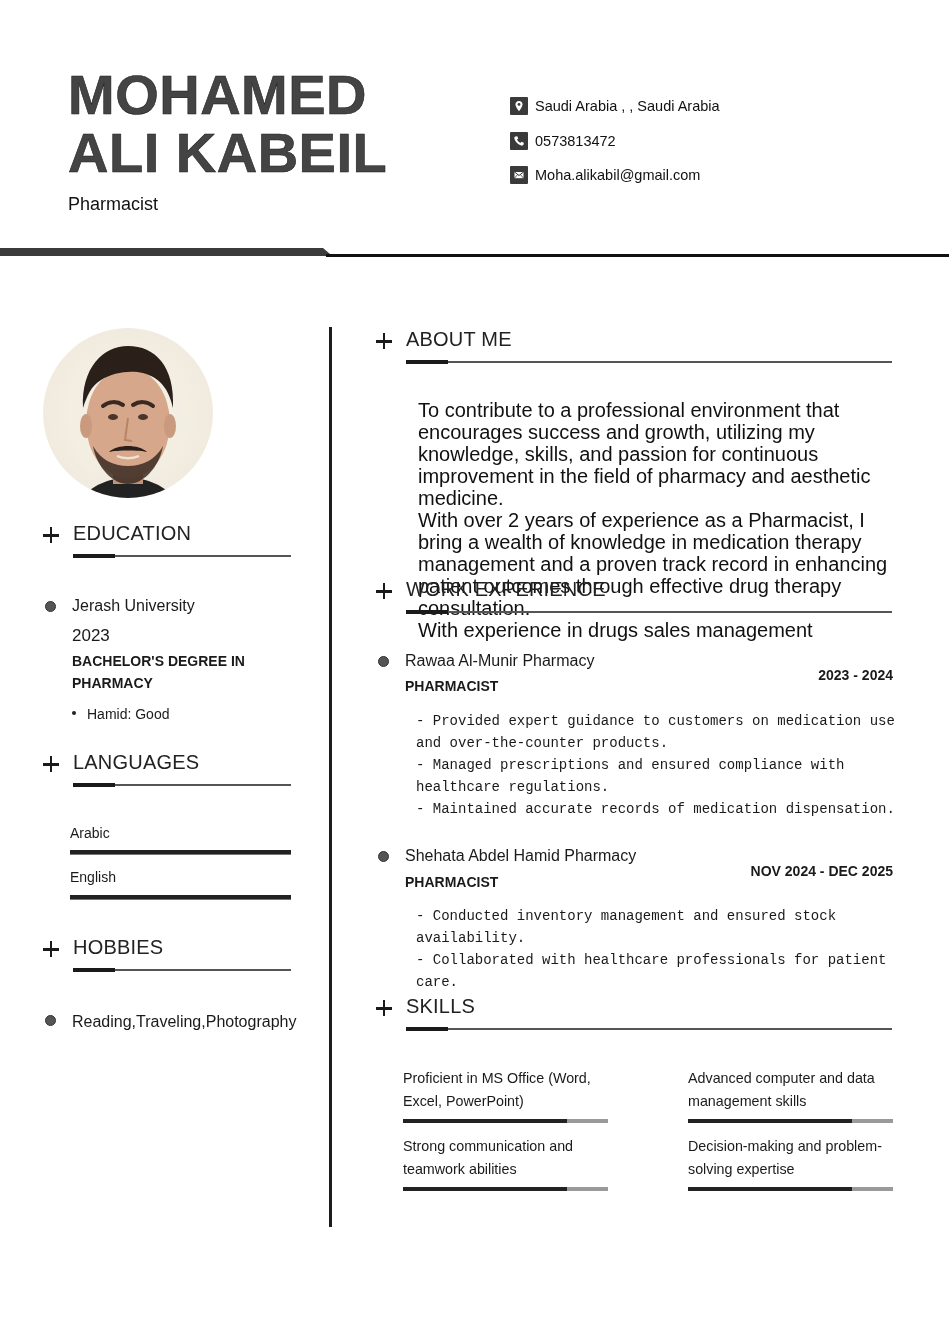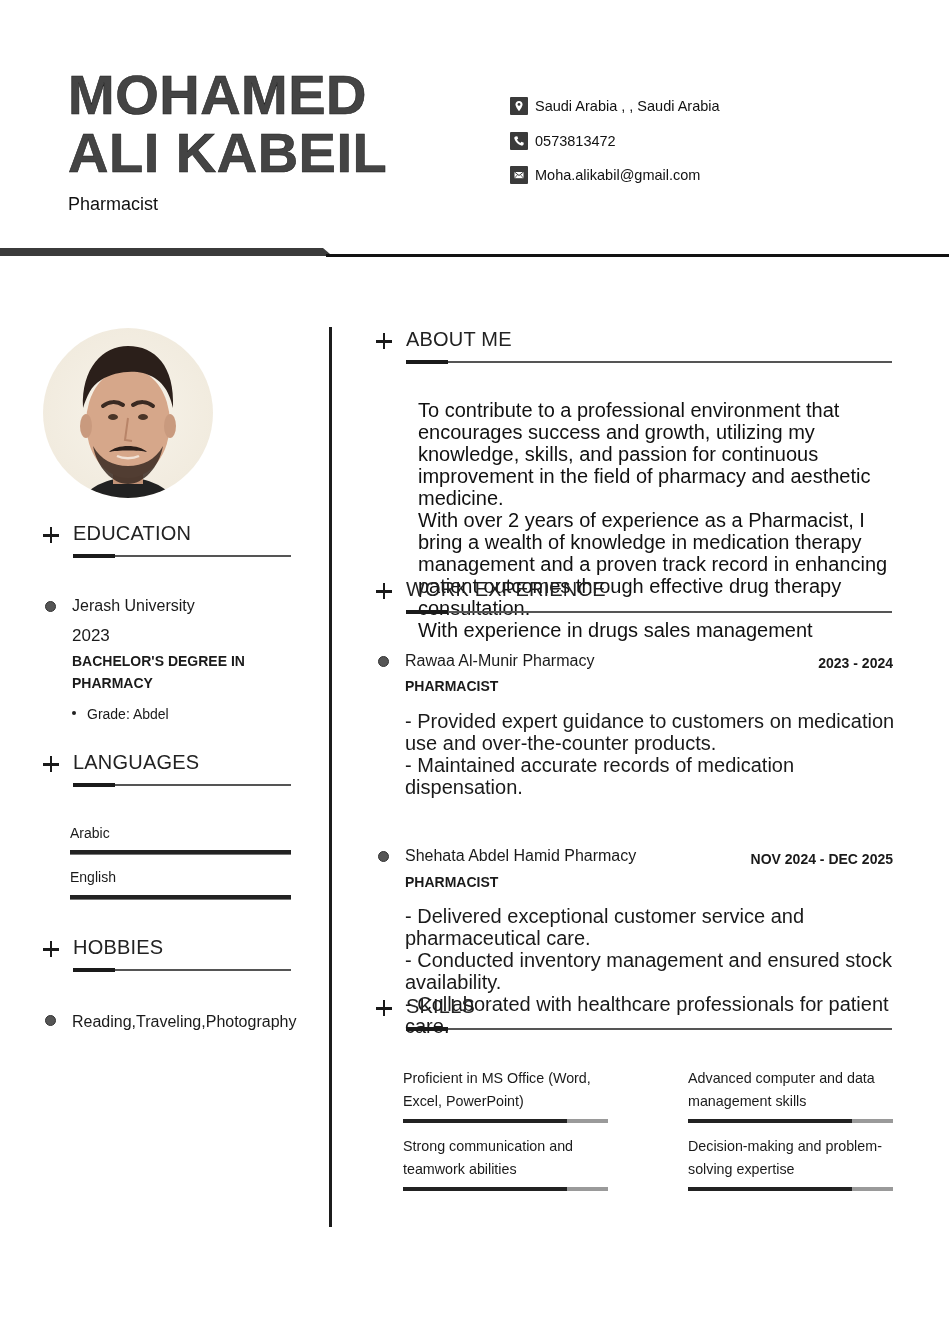--- a/index.html
+++ b/index.html
@@ -49,22 +49,22 @@
 
   .hobby-text { position: absolute; left: 72px; top: 1009px; width: 225px; font-size: 16px; line-height: 26px; word-break: break-all; }
 
   
   .about-text { position: absolute; left: 403px; top: 399px; width: 495px; font-size: 20px; line-height: 22px; color: #111; margin-left: 15px; }
   .about-text p { margin: 0; }
 
   
   .exp-company { position: absolute; left: 405px; font-size: 16px; white-space: nowrap; }
   .exp-role { position: absolute; left: 405px; font-size: 14px; font-weight: 700; }
-  .exp-date { position: absolute; right: 56px; font-size: 14px; font-weight: 700; white-space: nowrap; }
-  .exp-bullets { position: absolute; left: 405px; width: 490px; font-size: 20px; line-height: 22px; }
+  .exp-date { position: absolute; right: 56px; font-size: 14px; font-weight: 700; white-space: nowrap; margin-top: 12px; }
+  .exp-bullets { position: absolute; left: 416px; width: 490px; font-size: 14px; line-height: 22px; font-family: Liberation Mono, monospace; }
   .exp-bullets div { margin: 0; }
 
   
   .skill { position: absolute; width: 205px; }
   .skill-name { font-size: 14.3px; line-height: 23px; height: 46px; }
   .skill-bar { position: relative; margin-top: 6px; width: 205px; height: 4px; background: #9a9a9a; }
   .skill-fill { position: absolute; left: 0; top: 0; height: 4px; background: #222; }
 </style>
 </head>
 <body>
@@ -147,21 +147,21 @@
   <span class="title">EDUCATION</span>
   <span class="rule" style="width:218px;"></span>
   <span class="rule-accent"></span>
 </div>
 
 <span class="dot" style="left:45px; top:601px;"></span>
 <div class="txt edu-school">Jerash University</div>
 <div class="txt edu-year">2023</div>
 <div class="txt edu-degree">BACHELOR'S DEGREE IN PHARMACY</div>
 <div class="txt edu-grade">
-  <span class="bullet"></span><span>Grade: Abdel</span>
+  <span class="bullet"></span><span>Hamid: Good</span>
 </div>
 
 <div class="section-head" style="left:43px; top:756px;">
   <span class="plus"></span>
   <span class="title">LANGUAGES</span>
   <span class="rule" style="width:218px;"></span>
   <span class="rule-accent"></span>
 </div>
 
 <div class="lang-name" style="top:825px;">Arabic</div>
@@ -198,29 +198,29 @@
   <span class="rule" style="width:486px;"></span>
   <span class="rule-accent"></span>
 </div>
 
 <span class="dot" style="left:378px; top:656px;"></span>
 <div class="exp-company" style="top:652px;">Rawaa Al-Munir Pharmacy</div>
 <div class="exp-date" style="top:655px;">2023 - 2024</div>
 <div class="exp-role" style="top:678px;">PHARMACIST</div>
 <div class="exp-bullets" style="top:710px;">
   <div>- Provided expert guidance to customers on medication use and over-the-counter products.</div>
+  <div>- Managed prescriptions and ensured compliance with healthcare regulations.</div>
   <div>- Maintained accurate records of medication dispensation.</div>
 </div>
 
 <span class="dot" style="left:378px; top:851px;"></span>
 <div class="exp-company" style="top:847px;">Shehata Abdel Hamid Pharmacy</div>
 <div class="exp-date" style="top:851px;">NOV 2024 - DEC 2025</div>
 <div class="exp-role" style="top:874px;">PHARMACIST</div>
 <div class="exp-bullets" style="top:905px;">
-  <div>- Delivered exceptional customer service and pharmaceutical care.</div>
   <div>- Conducted inventory management and ensured stock availability.</div>
   <div>- Collaborated with healthcare professionals for patient care.</div>
 </div>
 
 <div class="section-head" style="left:376px; top:1000px;">
   <span class="plus"></span>
   <span class="title">SKILLS</span>
   <span class="rule" style="width:486px;"></span>
   <span class="rule-accent"></span>
 </div>

